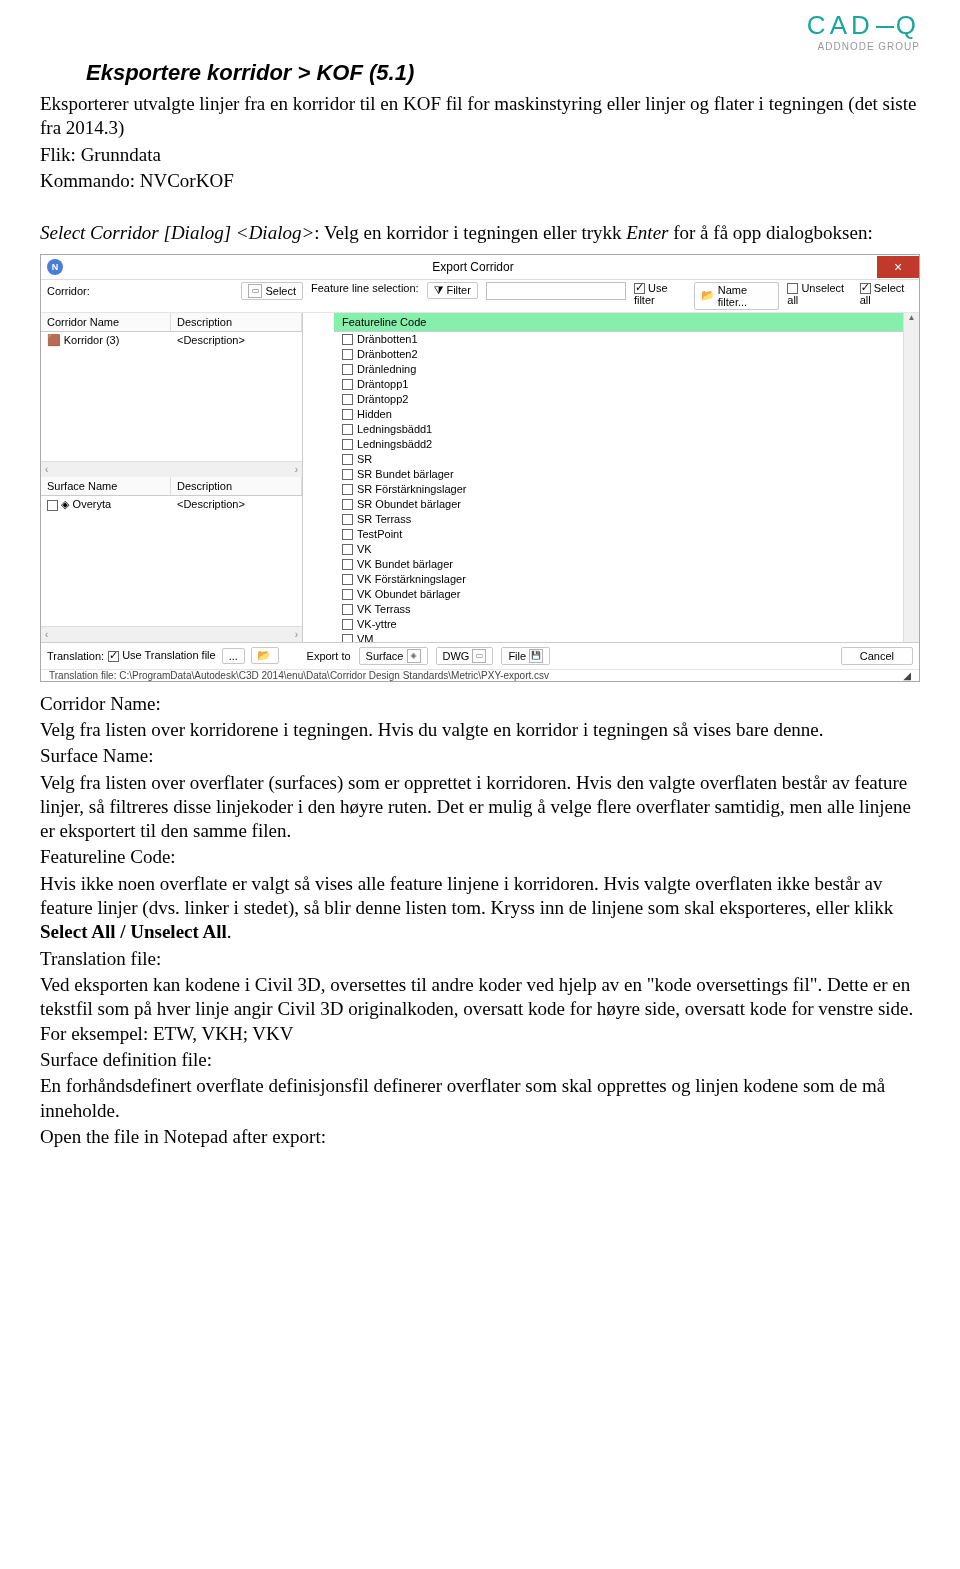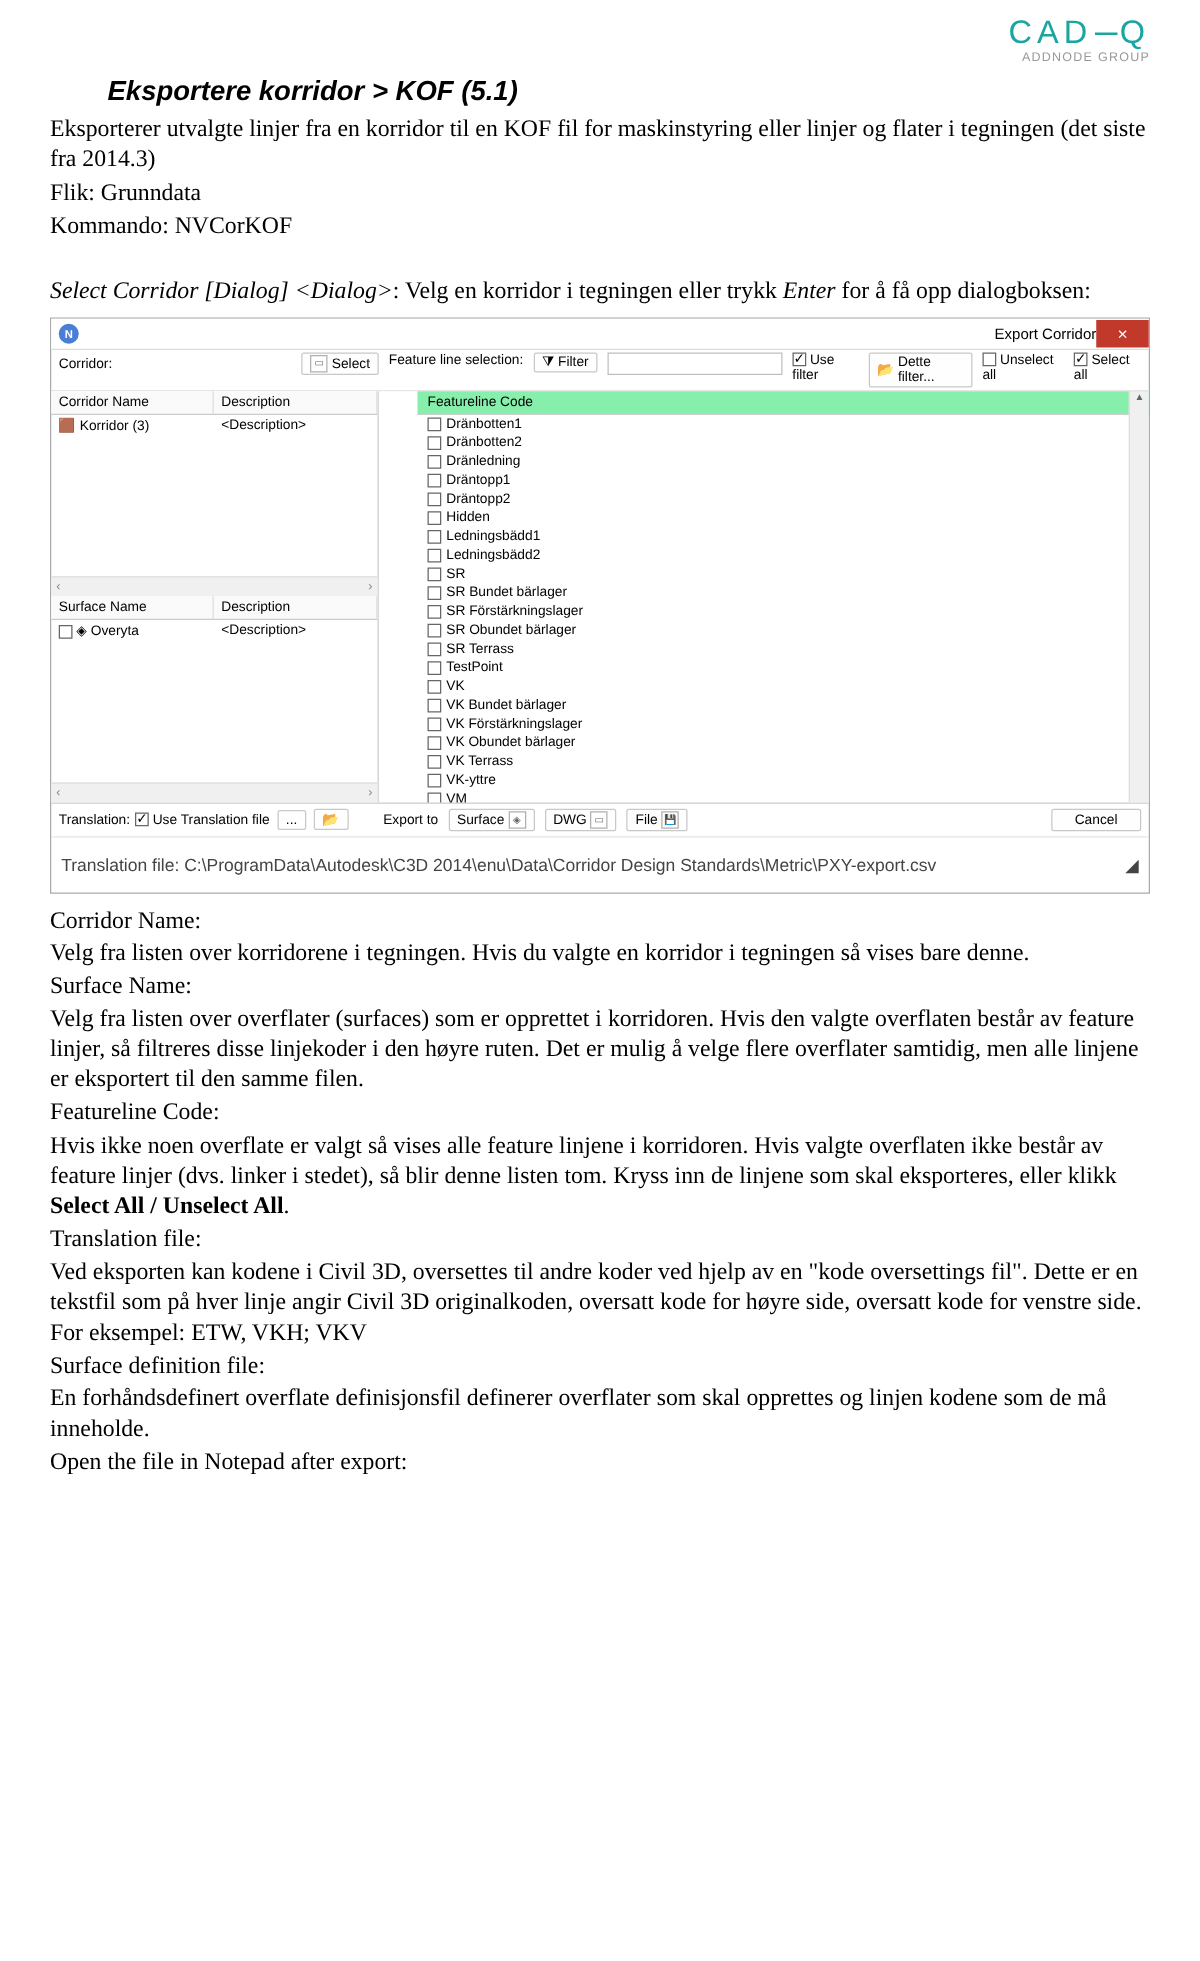--- a/index.html
+++ b/index.html
@@ -7,21 +7,21 @@
   .logo-wrap { display: flex; justify-content: flex-end; padding: 10px 0 8px; }
   .logo-text { font-family: Arial, sans-serif; font-size: 26px; letter-spacing: 4px; color: #1aa6a0; font-weight: 300; }
   .logo-text .dash { display: inline-block; width: 18px; border-top: 2px solid #1aa6a0; vertical-align: middle; margin: 0 2px; }
   .logo-sub { font-family: Arial, sans-serif; font-size: 10px; color: #999; letter-spacing: 1px; text-align: right; }
   h1 { font-family: Arial, sans-serif; font-size: 22px; font-weight: bold; font-style: italic; margin-bottom: 6px; margin-left: 46px; }
   .para { line-height: 1.28; margin-bottom: 2px; }
   .italic { font-style: italic; }
   .screenshot { margin: 8px 0 10px; border: 1px solid #aaa; font-family: "Segoe UI", Arial, sans-serif; font-size: 11px; background: #fff; }
   .titlebar { display: flex; align-items: center; background: #fff; border-bottom: 1px solid #ddd; }
   .titlebar .ico-n { width:16px; height:16px; background:#4a7dd6; border-radius:8px; margin:4px 6px; color:#fff; font-size:9px; line-height:16px; text-align:center; font-weight:bold;}
-  .titlebar .ttl { flex:1; text-align:right; font-size:12px; }
+  .titlebar .ttl { flex:1; text-align:center; font-size:12px; }
   .titlebar .close { width:42px; height:22px; background:#c0392b; color:#fff; text-align:center; line-height:22px; font-size:14px;}
   .toprow { display:flex; padding:2px 6px; gap:8px; align-items:flex-start; border-bottom:1px solid #e5e5e5;}
   .fieldlbl { flex: 0 0 auto; }
   .btnlike { border:1px solid #c8c8c8; padding:1px 6px; background:#fefefe; font-size:11px; display:inline-flex; align-items:center; gap:3px; border-radius:2px;}
   .checkbox { width:11px; height:11px; border:1px solid #666; display:inline-block; vertical-align:middle; position:relative;}
   .checkbox.checked::after{content:"✓"; position:absolute; top:-3px; left:0; font-size:11px;}
   .filterbox { border:1px solid #c0c0c0; height:18px; flex: 0 0 140px;}
   .mid { display:flex;gap:31px; }
   .leftcol { flex: 0 0 262px; border-right:1px solid #ccc; display:flex; flex-direction:column;}
   .tbl-hdr { display:flex; border-bottom:1px solid #ccc; background:#fafafa; font-size:11px;}
@@ -31,21 +31,21 @@
   .tbl-row > div { padding:2px 6px;}
   .scrollbar-h {height:16px;border-top:1px solid #ddd;background:#f0f0f0;display:flex;align-items:center;justify-content:space-between;padding:0 4px;font-size:10px;color:#888;}
   .rightcol{flex:1;position:relative;}
   .codehdr{padding:3px 8px;border-bottom:1px solid #ccc;background:#86efac;}
   .codelist{height:310px;overflow:hidden;}
   .coderow{display:flex;align-items:center;gap:4px;padding:0 8px;height:15px;}
   .vscroll{position:absolute;right:0;top:0;bottom:0;width:16px;background:#f0f0f0;border-left:1px solid #ddd;}
   .vscroll .up{height:14px;text-align:center;font-size:8px;color:#666;}
   .botrow{display:flex;align-items:center;padding:4px 6px;gap:8px;border-top:1px solid #ccc;}
   .botrow .seg{display:flex;align-items:center;gap:6px;}
-  .statusline{padding:14px 8px;font-size:14px;color:#444;border-top:1px solid #e5e5e5;display:flex;justify-content:space-between;}
+  .statusline{padding:0 8px;font-size:10px;color:#444;border-top:1px solid #e5e5e5;display:flex;justify-content:space-between;}
   .small-ico{width:14px;height:14px;border:1px solid #b0b0b0;display:inline-block;font-size:8px;text-align:center;line-height:12px;color:#666;}
   .spacer{flex:1;}
 </style>
 </head>
 <body>
 
 <div class="logo-wrap">
   <div>
     <div class="logo-text">CAD<span class="dash"></span>Q</div>
     <div class="logo-sub">ADDNODE GROUP</div>
@@ -78,21 +78,21 @@
     </div>
     <span class="fieldlbl">Feature line selection:</span>
     <span class="btnlike">
         <span>⧩</span>
         <span>Filter</span>
       </span>
     <span class="filterbox"></span>
     <span><span class="checkbox checked"></span> <span>Use filter</span></span>
     <span class="btnlike">
         <span>📂</span>
-        <span>Dette filter...</span>
+        <span>Name filter...</span>
       </span>
     <span><span class="checkbox"></span> <span>Unselect all</span></span>
     <span><span class="checkbox checked"></span> <span>Select all</span></span>
   </div>
   <div class="mid">
     <div class="leftcol">
       <div class="tbl-hdr">
         <div class="col-a">Corridor Name</div>
         <div class="col-b">Description</div>
       </div>

